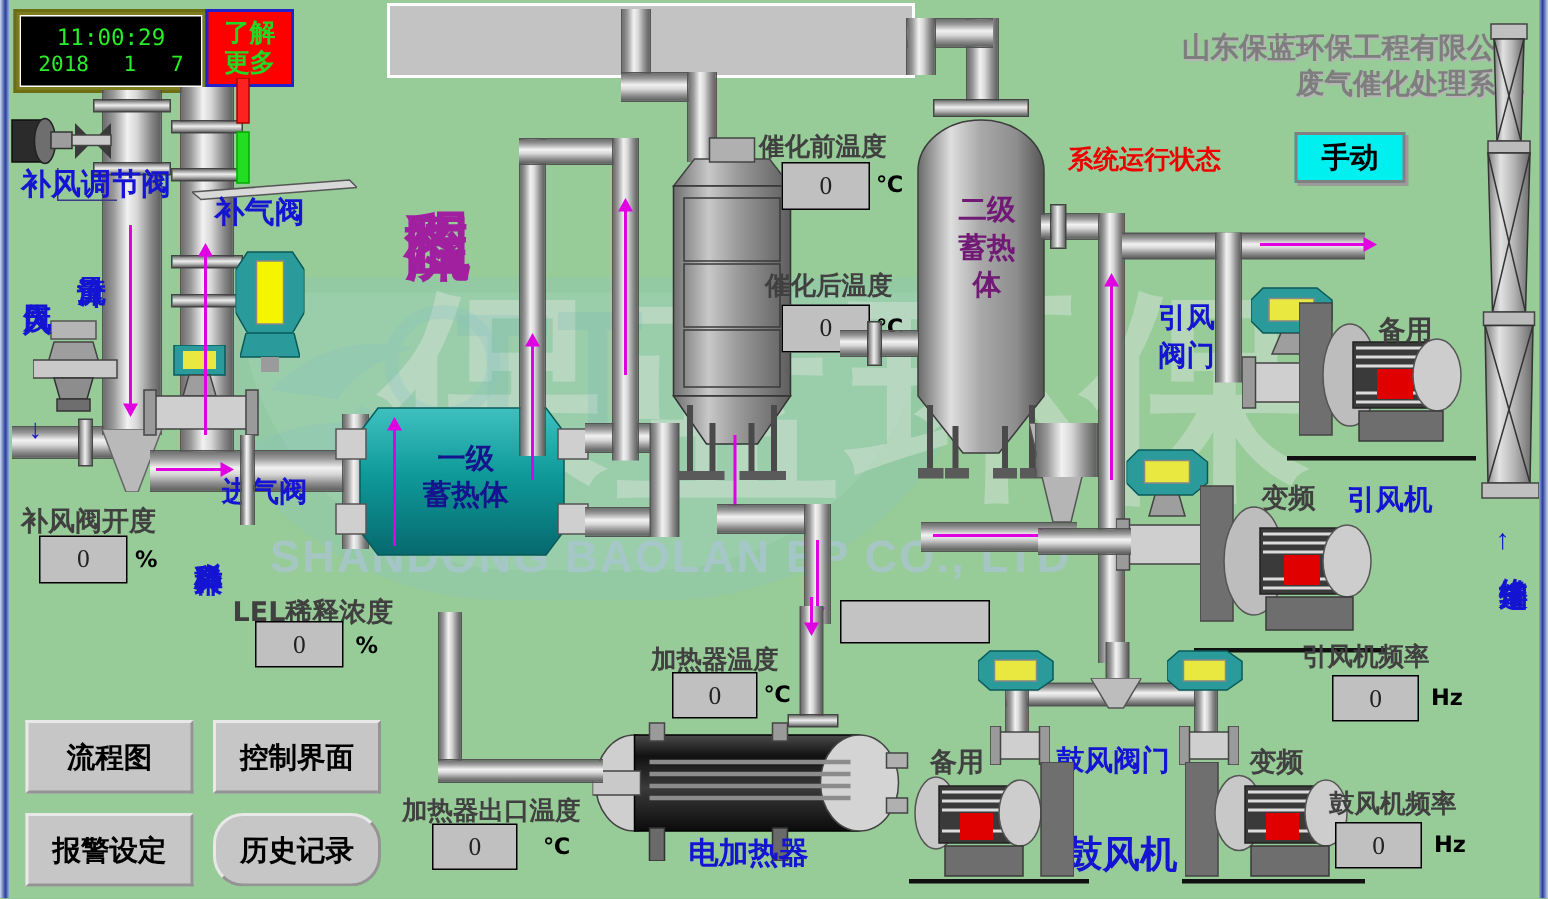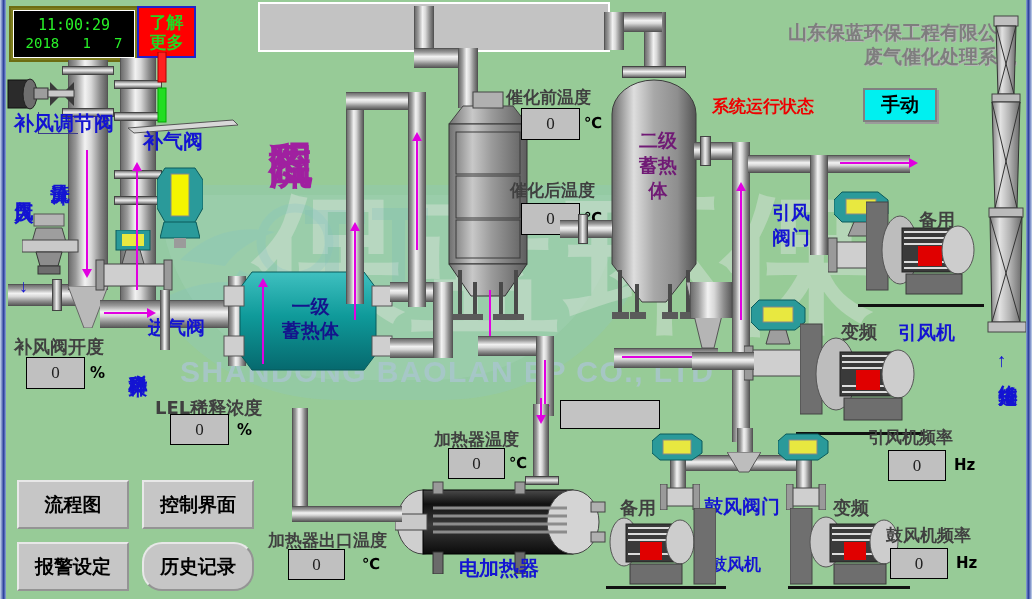--- a/index.html
+++ b/index.html
@@ -512,21 +512,21 @@
   <svg style="position:absolute;left:778px;top:432px;width:52px;height:30px;">
     <polygon points="8,2 40,2 50,9 50,21 40,28 8,28 0,21 0,9" fill="#2a9a9a" stroke="#0a5a5a"></polygon>
     <rect x="11" y="8" width="28" height="14" fill="#e8e840" stroke="#888"></rect>
   </svg>
   <svg style="position:absolute;left:786px;top:484px;width:40px;height:26px;">
     <rect x="6" y="4" width="28" height="18" fill="#cfcfcf" stroke="#444"></rect>
     <rect x="0" y="0" width="7" height="26" fill="#9a9a9a" stroke="#444"></rect>
     <rect x="33" y="0" width="7" height="26" fill="#9a9a9a" stroke="#444"></rect>
   </svg>
   <div class="lbl lbl-blue" style="left:704px;top:494px;font-size:19px;">鼓风阀门</div>
-  <div class="lbl lbl-blue" style="left:710px;top:553px;font-size:17px;">鼓风机</div>
+  <div class="lbl lbl-blue" style="left:710px;top:553px;font-size:25px;">鼓风机</div>
 
   <svg style="position:absolute;left:608px;top:508px;width:108px;height:82px;">
     <ellipse cx="16" cy="34" rx="14" ry="24" fill="#c8c8c8" stroke="#555"></ellipse>
     <rect x="18" y="16" width="48" height="38" fill="#3a3a3a" stroke="#222"></rect>
     <g stroke="#dcdcdc" stroke-width="2">
       <line x1="20" y1="20" x2="64" y2="20"></line>
         <line x1="20" y1="26" x2="64" y2="26"></line>
       <line x1="20" y1="32" x2="64" y2="32"></line>
         <line x1="20" y1="46" x2="64" y2="46"></line>
     </g>

